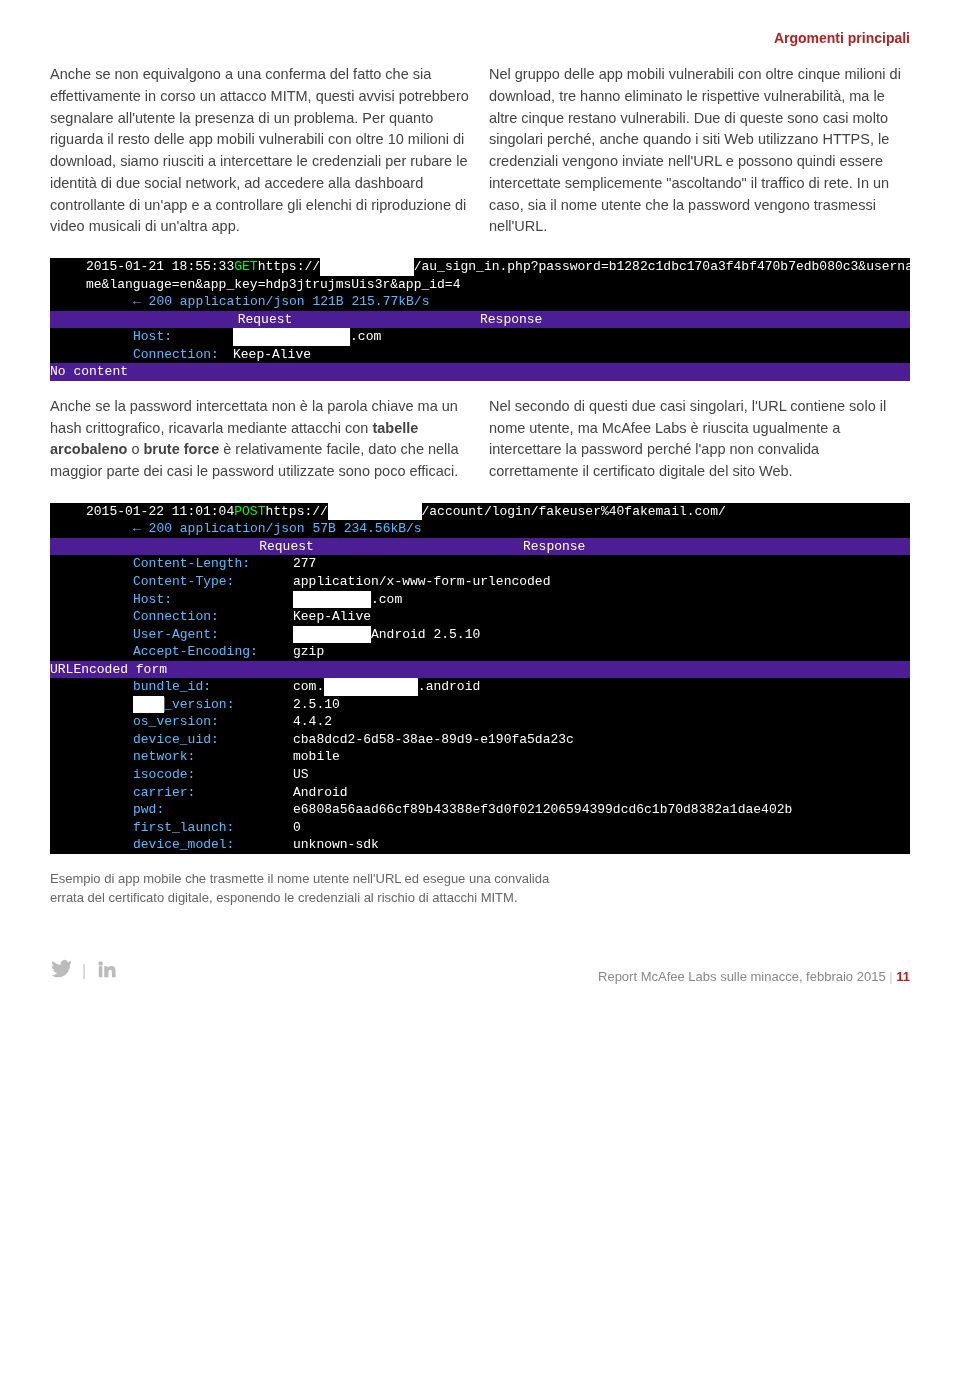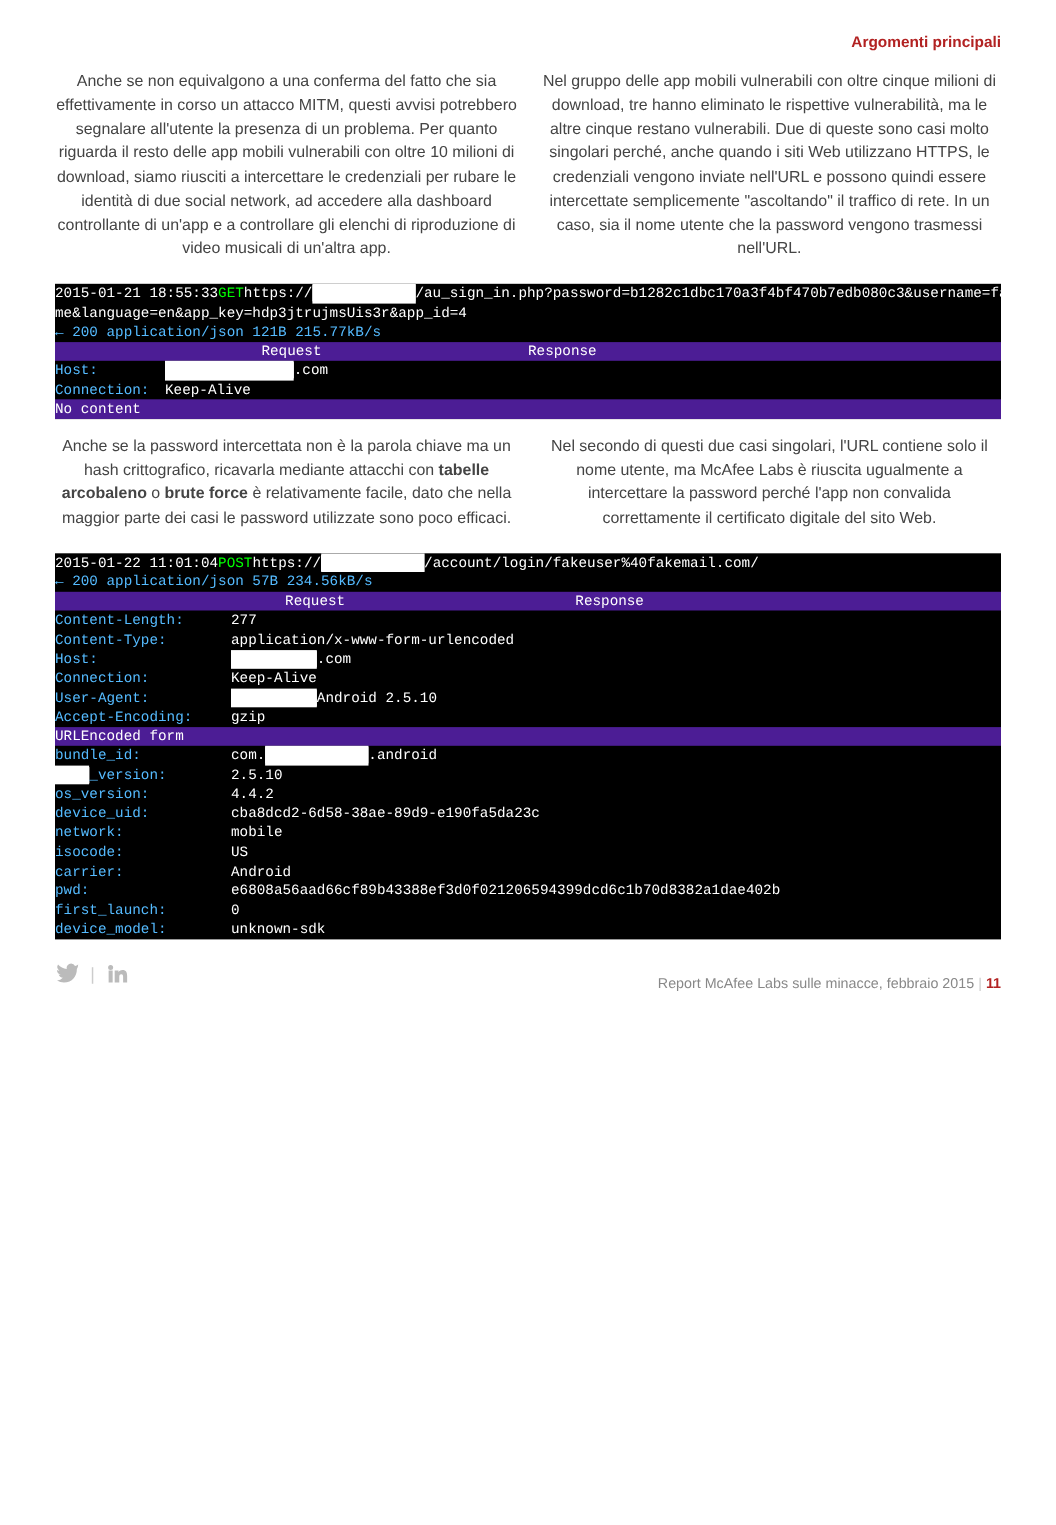--- a/index.html
+++ b/index.html
@@ -18,42 +18,41 @@
     text-align: right;
     font-size: 14px;
     font-weight: bold;
     color: #b22222;
     margin-bottom: 18px;
   }
   .two-col {
     display: flex;
     gap: 18px;
     margin-bottom: 20px;
-    text-align: center;
   }
   .col {
     flex: 1;
     font-size: 14.5px;
     line-height: 1.5;
     color: #444;
   }
   .term-screenshot {
     background: #000;
     color: #fff;
     font-family: "Courier New", monospace;
     font-size: 13px;
     line-height: 1.35;
     margin: 15px 0;
     white-space: pre;
     overflow: hidden;
   }
-  .row { display:flex; }
+  .row { display:flex;padding-left:36px; }
   .cell { display:inline-block; }
   .blue-bar { background:#4c1d95; color:#fff; display:flex;text-align:center; }
-  .cyan { color:#5bf; }
+  .cyan { color:#5bf;margin-left:47px; }
   .green { color:#0f0; }
   .redact { background:#fff; color:#fff; display:inline-block; }
   .caption {
     font-size: 13px;
     color: #777;
     line-height: 1.5;
     margin: 12px 0 25px 0;
     max-width: 500px;
   }
   .caption2 {
@@ -97,20 +96,21 @@
 
   <div class="two-col">
     <div class="col">
       <span>Anche se la password intercettata non è la parola chiave ma un hash crittografico, ricavarla mediante attacchi con </span><b class="k">tabelle arcobaleno</b><span> o </span><b class="k">brute force</b><span> è relativamente facile, dato che nella maggior parte dei casi le password utilizzate sono poco efficaci.</span>
     </div>
     <div class="col">Nel secondo di questi due casi singolari, l'URL contiene solo il nome utente, ma McAfee Labs è riuscita ugualmente a intercettare la password perché l'app non convalida correttamente il certificato digitale del sito Web.</div>
   </div>
 
   <div class="term-screenshot"><div class="row"><span>2015-01-22 11:01:04</span> <span class="green">POST</span> <span>https://</span><span class="redact">████████████</span><span>/account/login/fakeuser%40fakemail.com/</span></div><div class="row">                     <span class="cyan">← 200 application/json 57B 234.56kB/s</span></div><div class="blue-bar"><span style="width:55%;display:inline-block">Request</span><span>Response</span></div><div id="shot2-hdrs"><div class="row"><span class="cyan" style="width:160px;display:inline-block">Content-Length:</span><span>277</span></div><div class="row"><span class="cyan" style="width:160px;display:inline-block">Content-Type:</span><span>application/x-www-form-urlencoded</span></div><div class="row"><span class="cyan" style="width:160px;display:inline-block">Host:</span><span class="redact">██████████</span><span>.com</span></div><div class="row"><span class="cyan" style="width:160px;display:inline-block">Connection:</span><span>Keep-Alive</span></div><div class="row"><span class="cyan" style="width:160px;display:inline-block">User-Agent:</span><span class="redact">██████████</span><span>Android 2.5.10</span></div><div class="row"><span class="cyan" style="width:160px;display:inline-block">Accept-Encoding:</span><span>gzip</span></div></div><div class="blue-bar"><span>URLEncoded form</span></div><div id="shot2-form"><div class="row"><span class="cyan" style="width:160px;display:inline-block">bundle_id:</span><span>com.</span><span class="redact">████████████</span><span>.android</span></div><div class="row"><span class="cyan" style="width:160px;display:inline-block"><span class="redact">████</span>_version:</span><span>2.5.10</span></div><div class="row"><span class="cyan" style="width:160px;display:inline-block">os_version:</span><span>4.4.2</span></div><div class="row"><span class="cyan" style="width:160px;display:inline-block">device_uid:</span><span>cba8dcd2-6d58-38ae-89d9-e190fa5da23c</span></div><div class="row"><span class="cyan" style="width:160px;display:inline-block">network:</span><span>mobile</span></div><div class="row"><span class="cyan" style="width:160px;display:inline-block">isocode:</span><span>US</span></div><div class="row"><span class="cyan" style="width:160px;display:inline-block">carrier:</span><span>Android</span></div><div class="row"><span class="cyan" style="width:160px;display:inline-block">pwd:</span><span>e6808a56aad66cf89b43388ef3d0f021206594399dcd6c1b70d8382a1dae402b</span></div><div class="row"><span class="cyan" style="width:160px;display:inline-block">first_launch:</span><span>0</span></div><div class="row"><span class="cyan" style="width:160px;display:inline-block">device_model:</span><span>unknown-sdk</span></div></div></div>
 
+  <div class="caption2">Esempio di app mobile che trasmette il nome utente nell'URL ed esegue una convalida errata del certificato digitale, esponendo le credenziali al rischio di attacchi MITM.</div>
 
   <div>
     <div class="footer">
       <div class="social-icons">
         <span><svg class="ico" viewBox="0 0 24 24">
               <path d="M23 3a10.9 10.9 0 01-3.14 1.53A4.48 4.48 0 0016 2a4.5 4.5 0 00-4.39 5.52A12.94 12.94 0 013 3.15a4.5 4.5 0 001.39 6A4.41 4.41 0 012 8.57v.05a4.5 4.5 0 003.6 4.41 4.52 4.52 0 01-2 .08 4.5 4.5 0 004.2 3.13A9 9 0 012 19a12.7 12.7 0 006.88 2c8.26 0 12.78-6.84 12.78-12.78l-.01-.58A9.2 9.2 0 0023 3z"></path>
             </svg></span>
         <span style="color:#ccc">|</span>
         <span><svg class="ico" viewBox="0 0 24 24">
               <path d="M4.98 3.5a2.5 2.5 0 11.02 5 2.5 2.5 0 01-.02-5zM3 9h4v12H3zM9 9h3.8v1.7h.05c.53-1 1.83-2.05 3.77-2.05 4 0 4.75 2.63 4.75 6.05V21h-4v-5.3c0-1.27-.02-2.9-1.77-2.9-1.77 0-2.04 1.38-2.04 2.8V21H9z"></path>

